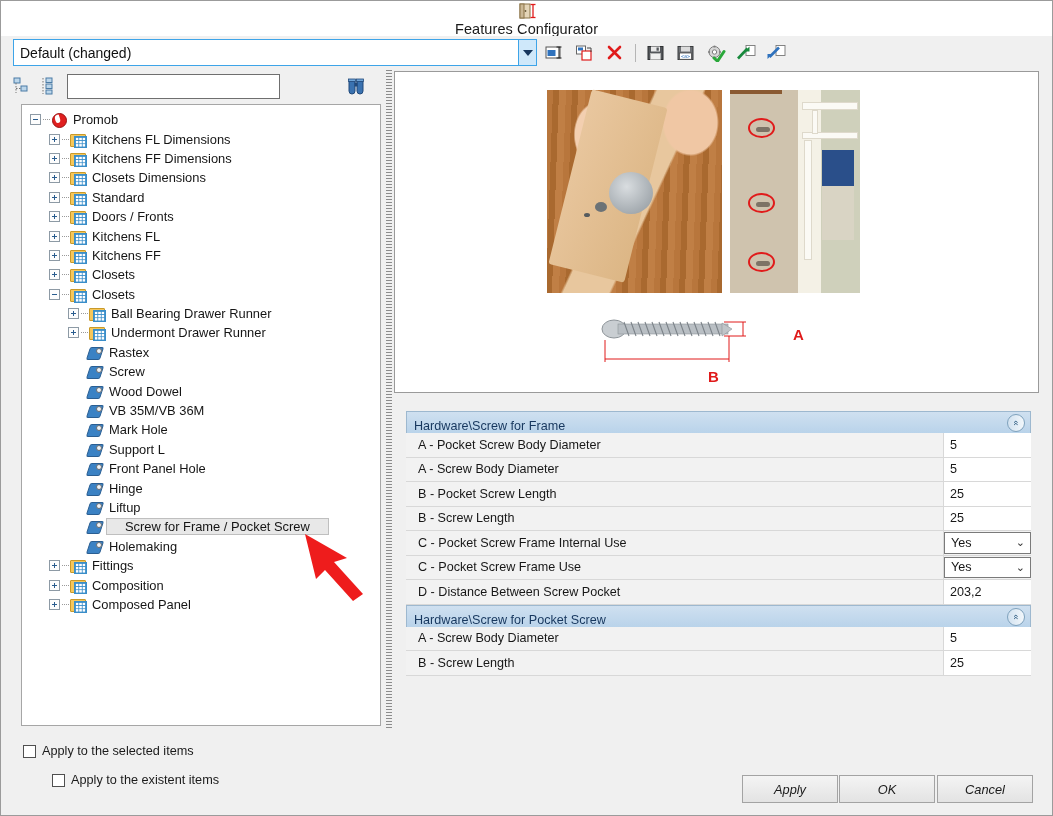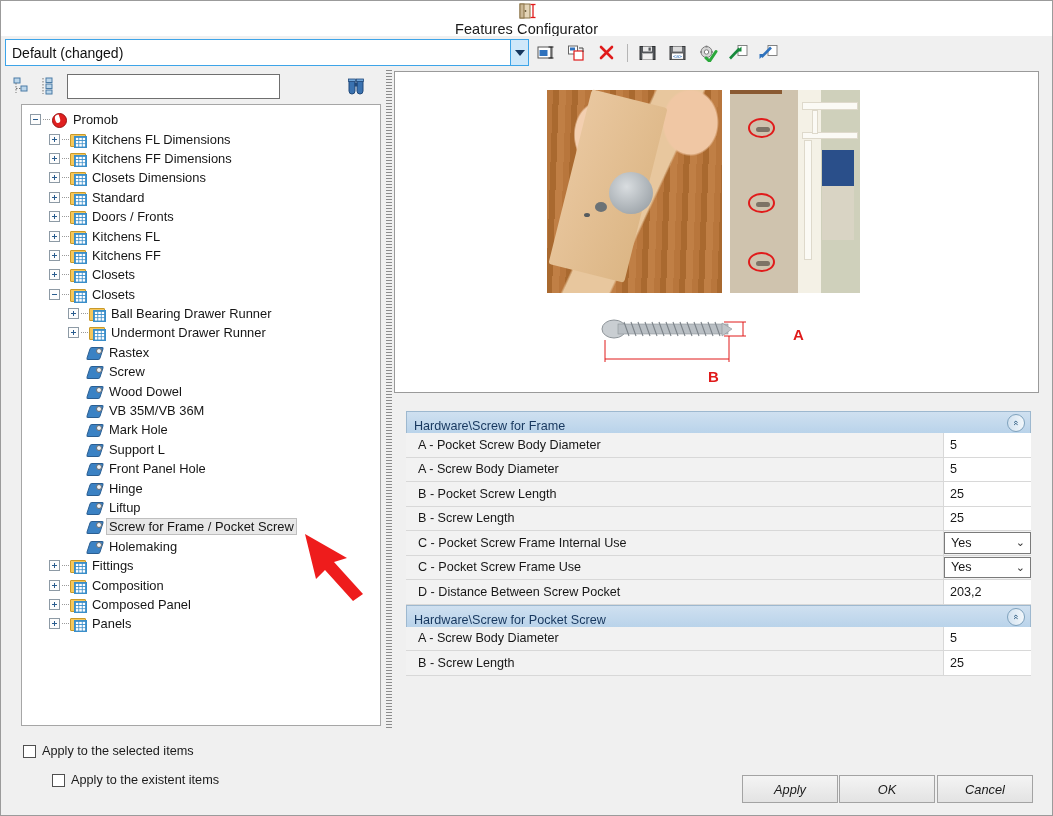--- a/index.html
+++ b/index.html
@@ -45,21 +45,21 @@
 
   
   .combo-row {
     position: absolute; left: 0; top: 35px;
     width: 1051px; height: 33px;
     background: #f0f0f0;
     display: flex; align-items: center;
   }
   .combo {
     position: relative;
-    margin-left: 4px;
+    margin-left: 12px;
     width: 524px; height: 27px;
     border: 1px solid #3da4e8;
     background: #ffffff;
     display: flex; align-items: center;
   }
   .combo-value {
     padding-left: 6px; font-size: 14px; color: #101010;
     flex: 1; overflow: hidden; white-space: nowrap;
   }
   .combo-arrow {
@@ -161,21 +161,21 @@
     width: 13px; height: 13px; border-radius: 50%;
     background: #e02020; border: 1px solid #9c1111;
   }
   .ico-root::after {
     content: ""; position: absolute; left: 4px; top: 3px;
     width: 5px; height: 8px; background: #ffffff;
     border-radius: 60% 10% 50% 40%;
     transform: rotate(-18deg);
   }
   .node.selected .lbl {
-    background: #e8e8e8; border: 1px solid #bfbfbf; padding: 0 2px; margin: -1px -2px;
+    background: #e8e8e8; border: 1px solid #bfbfbf; padding: 0 18px; margin: -1px -2px;
   }
   .lbl { padding: 0 1px; }
 
   
   .grip {
     position: absolute; left: 385px; top: 69px;
     width: 6px; height: 660px;
     background:
       repeating-linear-gradient(to bottom, #7a7a7a 0 1px, transparent 1px 3px);
     opacity: .85;
@@ -595,27 +595,20 @@
           <span class="ico ico-folder"></span>
           <span class="lbl">Composition</span>
         </div>
         <div class="node">
           <span class="indent" style="width: 19px;"></span>
           <span class="exp plus"></span>
           <span class="dots"></span>
           <span class="ico ico-folder"></span>
           <span class="lbl">Composed Panel</span>
         </div>
-        <div class="node">
-          <span class="indent" style="width: 19px;"></span>
-          <span class="exp plus"></span>
-          <span class="dots"></span>
-          <span class="ico ico-folder"></span>
-          <span class="lbl">Panels</span>
-        </div>
       </div>
   </div>
 
   <div class="grip"></div>
 
   <div class="chk-row" style="left:22px; top:743px;">
     <span class="chk"></span>
     <span>Apply to the selected items</span>
   </div>
   <div class="chk-row" style="left:22px; top:772px;padding-left:29px;">

